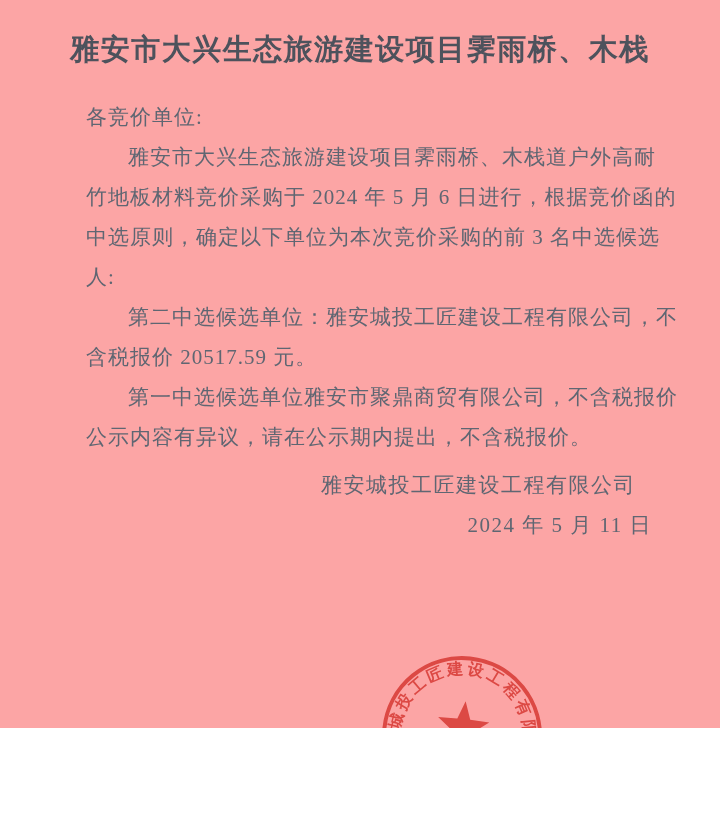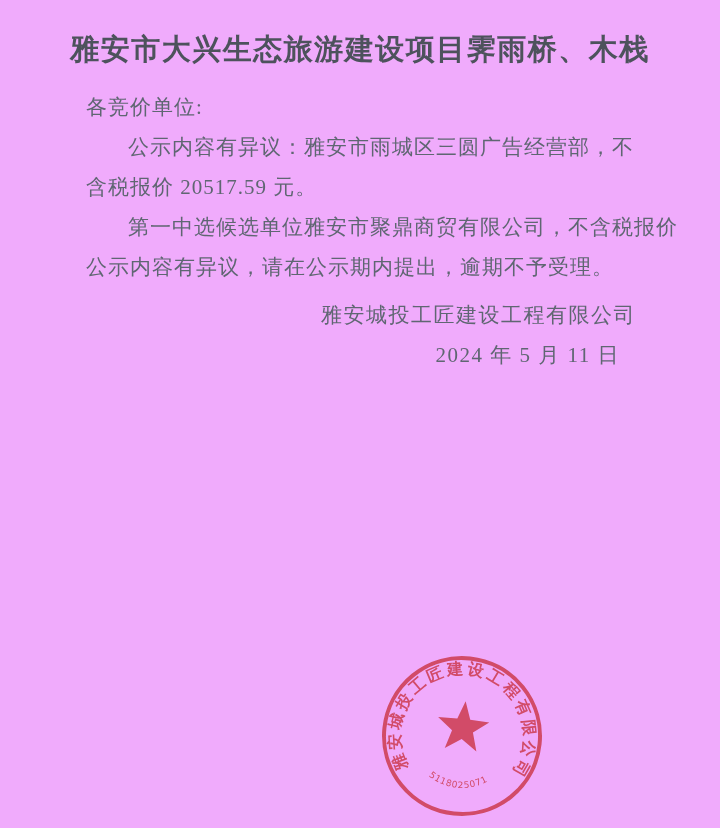--- a/index.html
+++ b/index.html
@@ -1,36 +1,36 @@
 <!DOCTYPE html>
 <html><head>
 <meta charset="utf-8">
 <style>
   * { margin: 0; padding: 0; box-sizing: border-box; }
   html, body { background: #ffffff; }
   .page {
     position: relative;
     width: 720px;
-    height: 828px;
-    background: #f0abfc;
+    height: 728px;
+    background: #fca5a5;
     overflow: hidden;
     font-family: "Liberation Serif", "DejaVu Serif", serif;
   }
   .doc-title {
     margin-top: 26px;
     padding: 0 30px;
     text-align: center;
     font-size: 29px;
     font-weight: 700;
     line-height: 47px;
     letter-spacing: 1.5px;
     color: #4d525c;
   }
   .doc-body {
-    margin-top: 14px;
+    margin-top: 24px;
     padding-left: 86px;
     padding-right: 64px;
     font-size: 21px;
     color: #5f6672;
     letter-spacing: 1px;
   }
   .body-line {
     height: 40px;
     line-height: 40px;
     white-space: nowrap;
@@ -45,21 +45,21 @@
     letter-spacing: 1.5px;
   }
   .signature-company {
     text-align: right;
     padding-right: 84px;
     height: 40px;
     line-height: 40px;
   }
   .signature-date {
     text-align: right;
-    padding-right: 100px;
+    padding-right: 68px;
     height: 40px;
     line-height: 40px;
   }
   .seal {
     position: absolute;
     left: 378px;
     top: 652px;
     width: 168px;
     height: 168px;
     z-index: 2;
@@ -75,35 +75,41 @@
 
 <div class="page">
 
   <div class="doc-title">
     <div>雅安市大兴生态旅游建设项目霁雨桥、木栈</div>
   </div>
 
   <div class="doc-body">
     <div class="body-line">各竞价单位:</div>
 
+    <div>
+      <div class="body-line para-first">雅安市大兴生态旅游建设项目霁雨桥、木栈道户外高耐</div>
+      <div class="body-line">竹地板材料竞价采购于 2024 年 5 月 6 日进行，根据竞价函的</div>
+      <div class="body-line">中选原则，确定以下单位为本次竞价采购的前 3 名中选候选</div>
+      <div class="body-line">人:</div>
+    </div>
 
     <div>
     </div>
 
     <div>
-      <div class="body-line para-first">公示内容有异议：雅安市雨城区三圆广告经营部，不</div>
+      <div class="body-line para-first">第二中选候选单位：雅安城投工匠建设工程有限公司，不</div>
       <div class="body-line">含税报价 20517.59 元。</div>
     </div>
 
     <div>
       <div class="body-line para-first">第一中选候选单位雅安市聚鼎商贸有限公司，不含税报价</div>
     </div>
 
     <div>
-      <div class="body-line">公示内容有异议，请在公示期内提出，逾期不予受理。</div>
+      <div class="body-line">公示内容有异议，请在公示期内提出，不含税报价。</div>
     </div>
   </div>
 
   <div class="signature-block">
     <div class="signature-company">雅安城投工匠建设工程有限公司</div>
     <div class="signature-date">2024 年 5 月 11 日</div>
   </div>
 
   <div class="seal">
     <svg viewBox="0 0 168 168" xmlns="http://www.w3.org/2000/svg">

